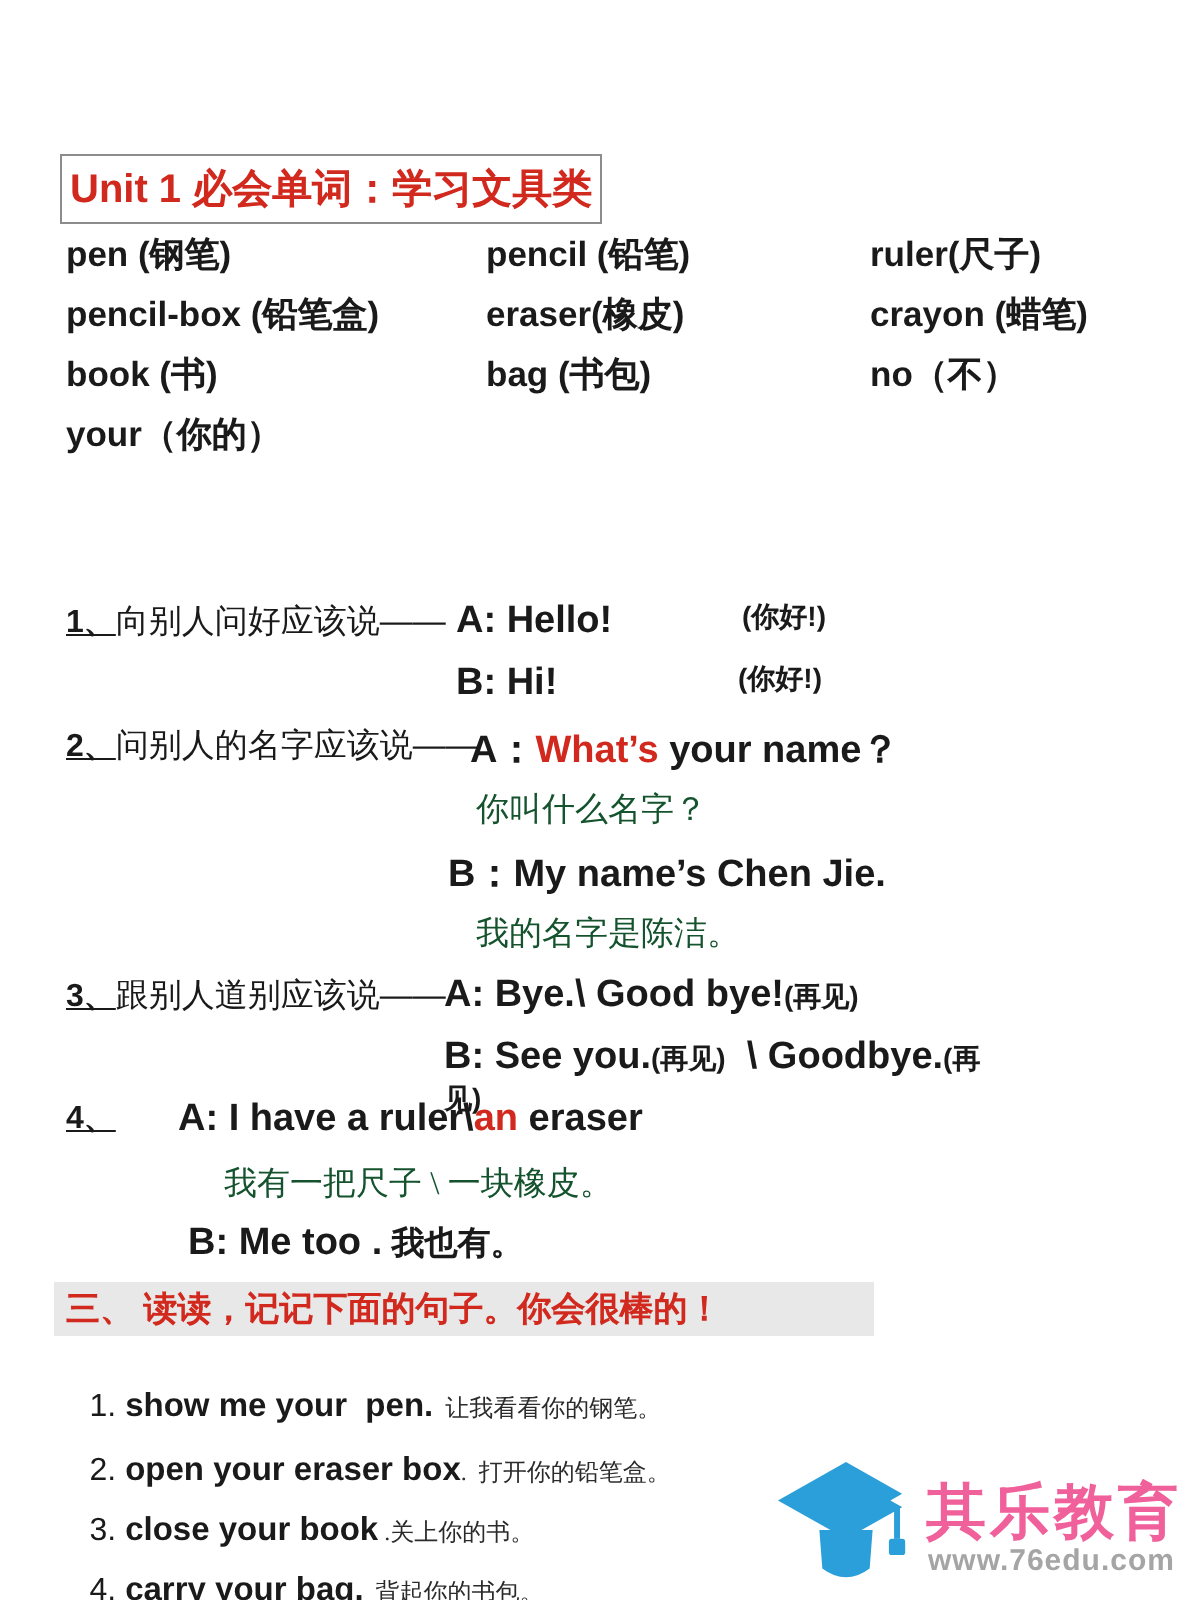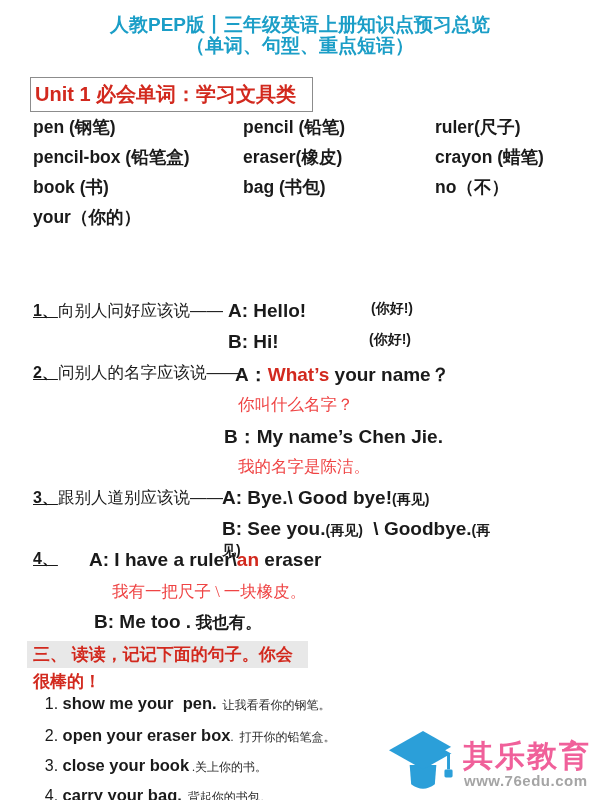--- a/index.html
+++ b/index.html
@@ -14,61 +14,57 @@
   }
   *{margin:0;padding:0;box-sizing:border-box;}
   html,body{width:600px;height:800px;background:#fff;}
   body{font-family:"Liberation Sans","DejaVu Sans",sans-serif;color:var(--text-black);}
   .page{position:relative;width:600px;height:800px;overflow:hidden;background:#fff;}
 
   .header{position:absolute;top:14px;left:0;width:100%;text-align:center;
           color:var(--title-blue);font-weight:bold;font-size:19px;line-height:21px;}
 
   .hbox{position:absolute;left:30px;display:inline-block;border:1px solid var(--box-border);
-        padding:3px 16px 3px 4px;color:var(--accent-red);font-weight:bold;font-size:20px;
+        padding:3px 4px 3px 4px;color:var(--accent-red);font-weight:bold;font-size:20px;
         white-space:pre-wrap;background:#fff;}
 
   .wgrid{position:absolute;left:33px;top:112px;width:550px;display:grid;
          grid-template-columns:210px 192px 1fr;grid-auto-rows:30px;
          font-weight:bold;font-size:17.5px;line-height:30px;white-space:pre-wrap;}
 
   .l{position:absolute;left:0;width:492px;height:24px;white-space:pre-wrap;font-size:16.5px;}
   .l > span{white-space:pre-wrap;}
   .pos{position:absolute;top:0;}
   .num{font-weight:bold;text-decoration:underline;font-size:16px;}
   .cn{font-size:16.5px;}
   .en{font-weight:bold;font-size:19px;}
   .red{color:var(--accent-red);}
   .note{font-weight:bold;font-size:14px;}
-  .cn2{font-family:"Liberation Serif","DejaVu Serif",serif;font-size:16.5px;color:#ef4444;}
+  .cn2{font-family:"Liberation Serif","DejaVu Serif",serif;font-size:16.5px;color:#14532d;}
 
-  .strip{position:absolute;left:27px;top:641px;width:281px;height:27px;background:var(--strip-gray);
+  .strip{position:absolute;left:27px;top:641px;width:410px;height:27px;background:var(--strip-gray);
          color:var(--accent-red);font-weight:bold;font-size:17px;line-height:27px;
          padding-left:6px;white-space:pre-wrap;}
 
   .sline{position:absolute;left:27px;width:560px;height:24px;white-space:pre-wrap;font-size:16px;}
   .snum{font-size:16px;}
   .sen{font-weight:bold;font-size:16.5px;}
   .scn{font-family:"Liberation Serif","DejaVu Serif",serif;font-size:12px;color:#2b2b2b;}
 
   .logo-name{position:absolute;left:463px;top:736px;color:var(--logo-pink);
              font-weight:bold;font-size:30px;letter-spacing:2px;}
   .logo-url{position:absolute;left:464px;top:772px;color:var(--logo-url-gray);
             font-weight:bold;font-size:15px;letter-spacing:0.5px;}
   .cap{position:absolute;left:386px;top:728px;}
 </style>
 </head>
 <body>
 
 <div class="page">
 
-  <div class="header">
-    <div>人教PEP版丨三年级英语上册知识点预习总览</div>
-    <div>（单词、句型、重点短语）</div>
-  </div>
 
   <div class="hbox" style="top:77px">Unit 1 必会单词：学习文具类</div>
 
   <div class="wgrid">
     <span>pen (钢笔)</span>
     <span>pencil (铅笔)</span>
     <span>ruler(尺子)</span>
     <span>pencil-box (铅笔盒)</span>
     <span>eraser(橡皮)</span>
     <span>crayon (蜡笔)</span>

